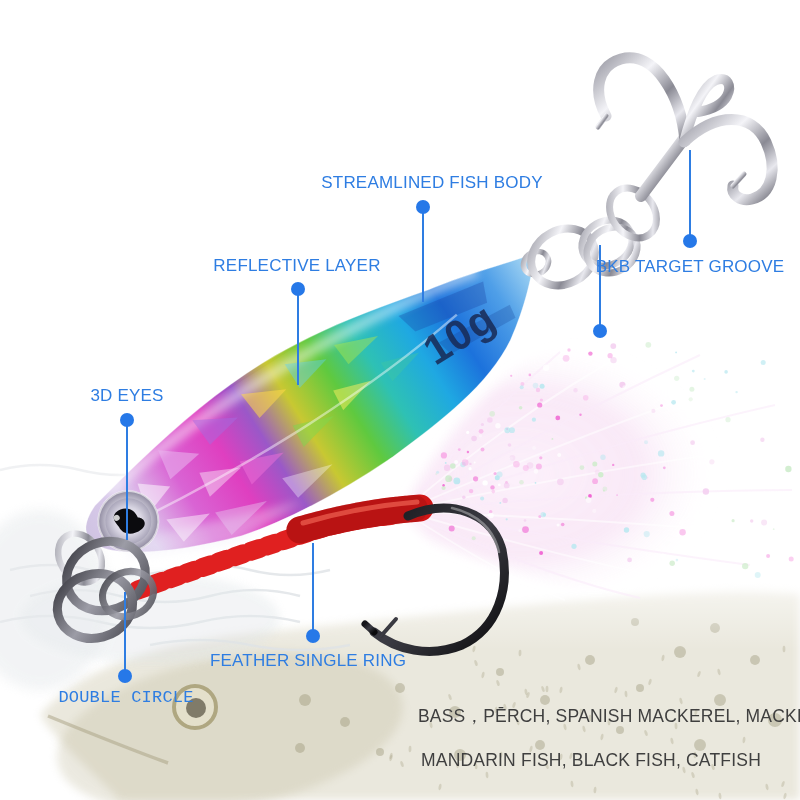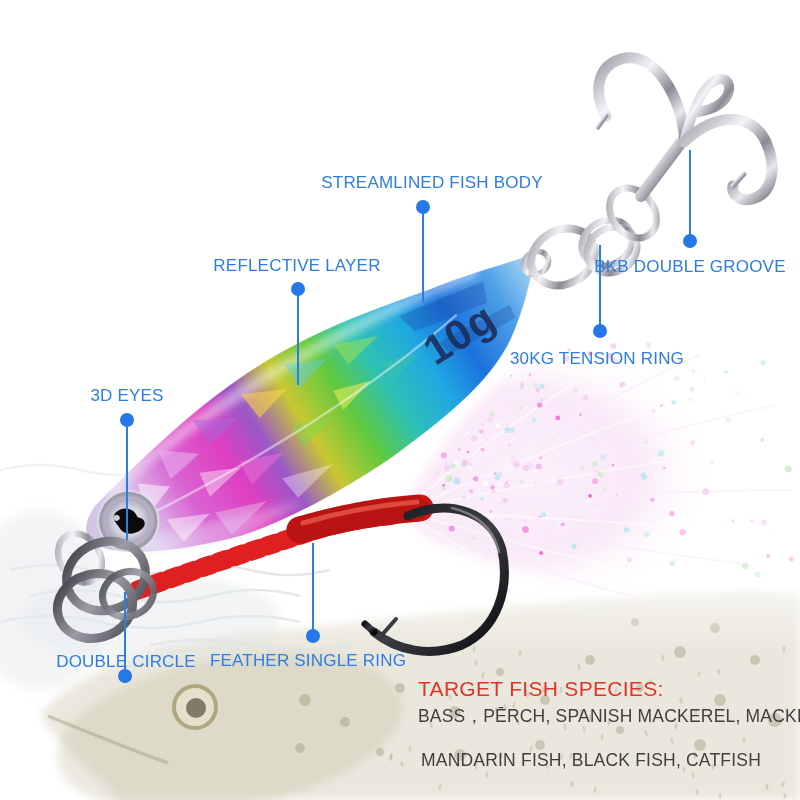--- a/index.html
+++ b/index.html
@@ -468,22 +468,20 @@
     <line class="co-line" x1="313" y1="543" x2="313" y2="636"></line>
     <circle class="co-dot" cx="313" cy="636" r="7"></circle>
     <line class="co-line" x1="125" y1="592" x2="125" y2="676"></line>
     <circle class="co-dot" cx="125" cy="676" r="7"></circle>
   </g>
 </svg>
 
 <div class="co-label" style="left:297px;top:257px;">REFLECTIVE LAYER</div>
 <div class="co-label" style="left:432px;top:174px;">STREAMLINED FISH BODY</div>
 <div class="co-label" style="left:127px;top:387px;">3D EYES</div>
-<div class="co-label" style="left:690px;top:258px;">BKB DOUBLE GROOVE</div>
-<div class="co-label" style="left:597px;top:350px;">30KG TENSION RING</div>
+<div class="co-label" style="left:690px;top:258px;">BKB TARGET GROOVE</div>
 <div class="co-label" style="left:308px;top:652px;">FEATHER SINGLE RING</div>
-<div class="co-label" style="left:126px;top:653px;">DOUBLE CIRCLE</div>
-
-<div class="species-heading" style="left:418px;top:678px;">TARGET FISH SPECIES:</div>
+<div class="co-label" style="left:126px;top:689px;font-family:Liberation Mono, monospace;">DOUBLE CIRCLE</div>
+
 <div class="species-line" style="left:418px;top:708px;">BASS，PĒRCH, SPANISH MACKEREL, MACKEREL,</div>
 <div class="species-line" style="left:421px;top:752px;">MANDARIN FISH, BLACK FISH, CATFISH</div>
 
 </div>
 
 </body></html>

